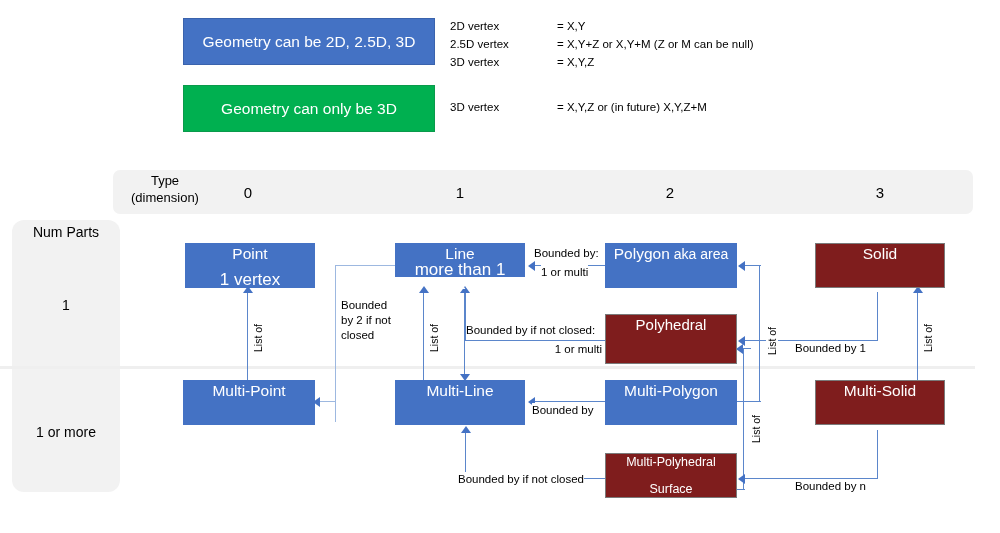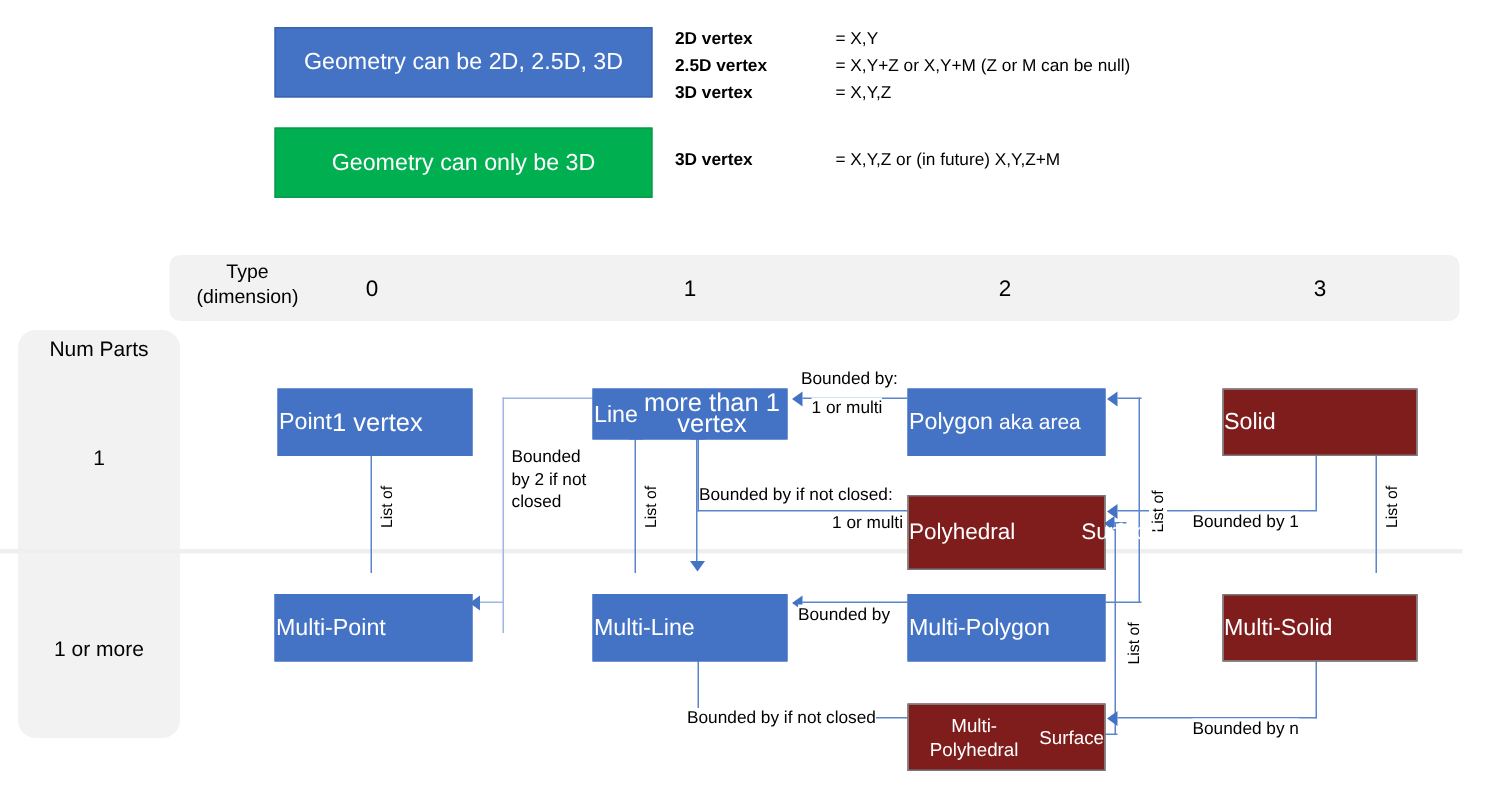--- a/index.html
+++ b/index.html
@@ -23,21 +23,20 @@
     box-sizing:border-box;
   }
   .legend-blue{background:#4472C4;border:1px solid #3a63ad;}
   .legend-green{background:#00B050;border:1px solid #0a9a4b;}
 
   .legend-term{
     position:absolute;
     font-size:11.5px;
     color:#000;
     white-space:nowrap;
-    font-weight:bold;
   }
   .legend-val{
     position:absolute;
     font-size:11.5px;
     color:#000;
     white-space:nowrap;
   }
 
   
   #header-band{
@@ -71,25 +70,24 @@
 
   
   #divider{
     position:absolute;left:0px;top:366px;width:975px;height:3px;
     background:#efefef;
   }
 
   
   .node{
     position:absolute;box-sizing:border-box;
-    display:flex;flex-direction:row;
-    align-items:center;justify-content:flex-start;
+    display:flex;flex-direction:column;
+    align-items:center;justify-content:space-between;
     color:#ffffff;text-align:center;
     z-index:5;
-    margin-top:16px;
   }
   .node.blue{background:#4472C4;border:1px solid #4472C4;}
   .node.green{background:#7f1d1d;border:1px solid #7a7a7a;}
   .node .nm{font-size:15.5px;line-height:19px;}
   .node .nm.two{font-size:15px;line-height:20px;}
   .node .sub{font-size:17px;line-height:14px;}
   .node .aka{font-size:14px;}
 
   
   .ln{position:absolute;background:#5B86CB;z-index:2;}

